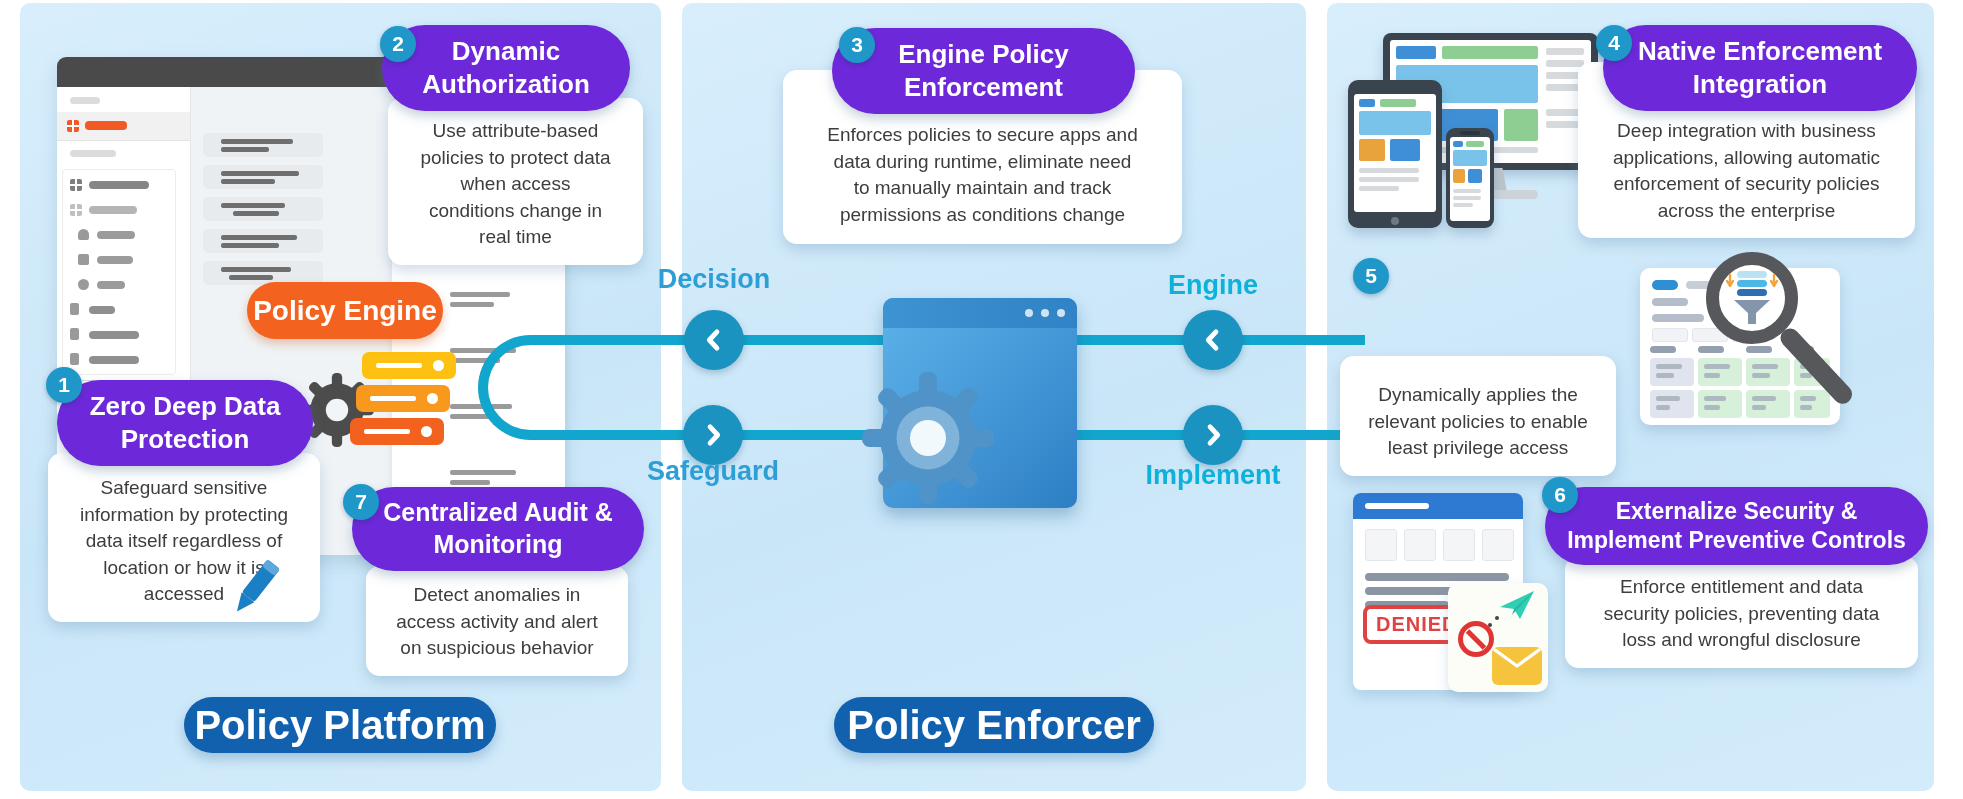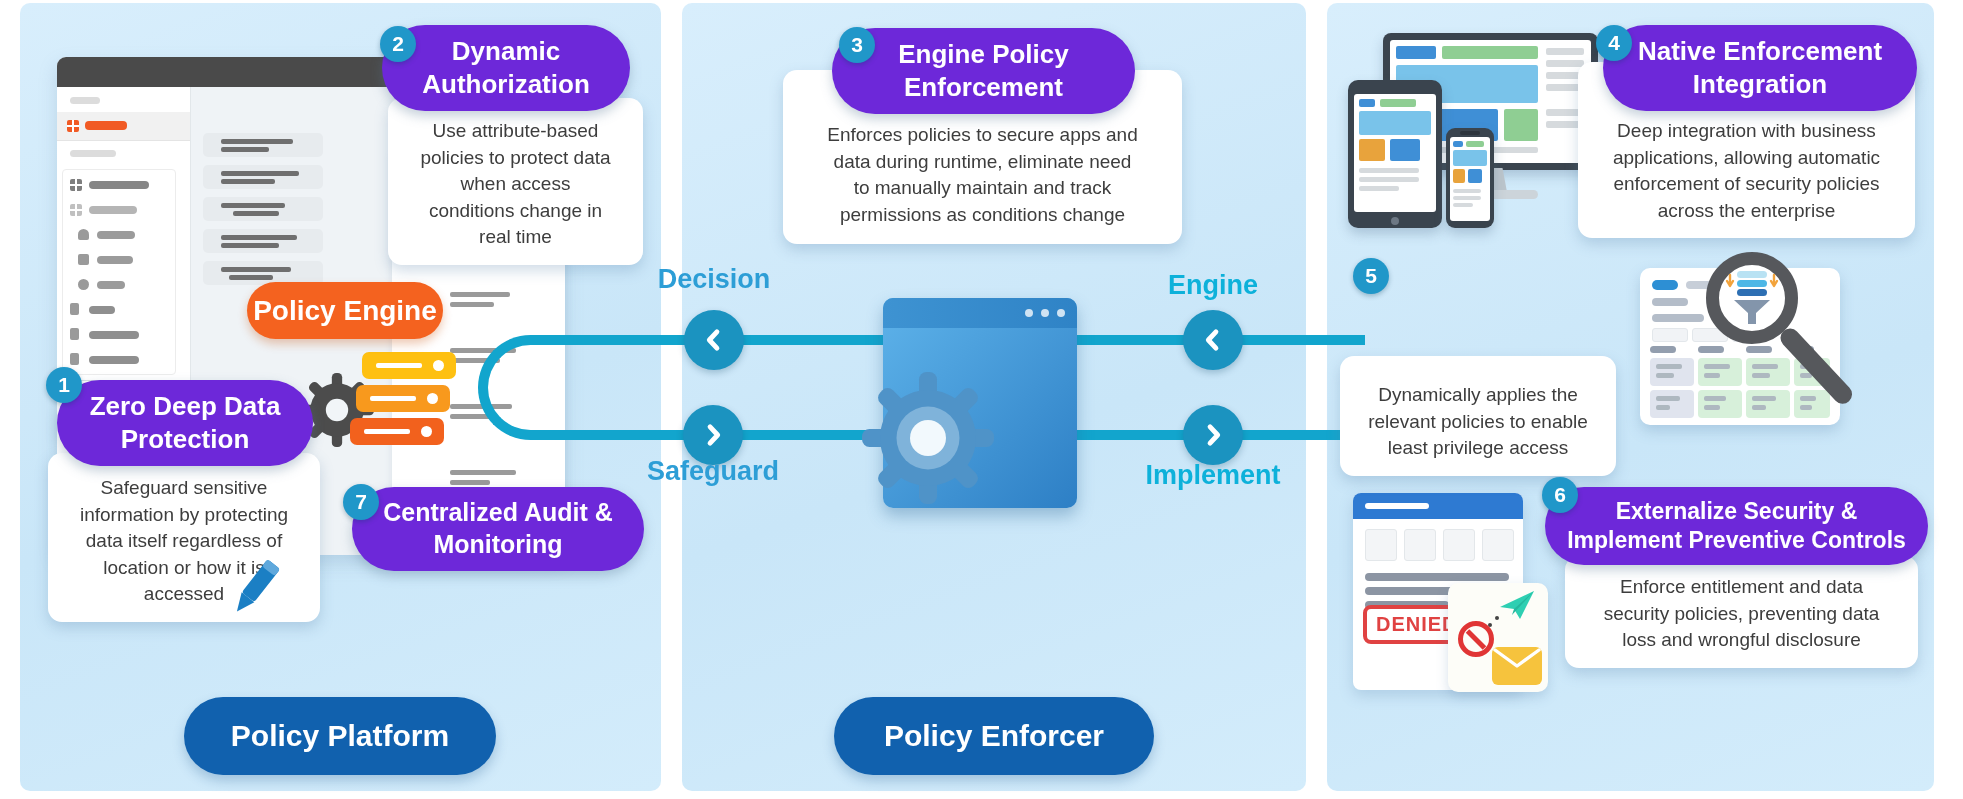--- a/index.html
+++ b/index.html
@@ -29,22 +29,22 @@
          box-sizing:border-box;border:10px solid #12a5cd;border-right:none;
          border-radius:57px 0 0 57px}
   .rline{position:absolute;z-index:30;height:10px;background:#12a5cd}
   .fcirc{position:absolute;z-index:45;width:60px;height:60px;border-radius:50%;
          background:#1b93c0;display:flex;align-items:center;justify-content:center;
          box-shadow:0 3px 7px rgba(0,60,90,.25)}
   .flabel{position:absolute;z-index:45;width:160px;text-align:center;
           font-weight:bold;font-size:27px}
   .fl-left{color:#2d9ed6}.fl-right{color:#0db1da}
   
-  .bpill{position:absolute;z-index:50;top:697px;height:78px;border-radius:40px;
-         background:#1161ae;color:#fff;font-weight:bold;font-size:30px;
+  .bpill{position:absolute;z-index:50;top:697px;height:56px;border-radius:40px;
+         background:#1161ae;color:#fff;font-weight:bold;font-size:40px;
          display:flex;align-items:center;justify-content:center;
          box-shadow:0 6px 12px rgba(20,80,140,.25)}
   
   #admin-window{left:57px;top:57px;width:508px;height:498px;z-index:10;
                 background:#fbfcfd;border-radius:9px;
                 box-shadow:0 8px 18px rgba(120,150,180,.28)}
   #admin-titlebar{left:0;top:0;width:508px;height:30px;background:#4a4a4a;
                   border-radius:9px 9px 0 0}
   #admin-sidebar{left:0;top:30px;width:133px;height:468px;background:#ffffff;
                  border-right:1px solid #e2e7ea;border-radius:0 0 0 9px}
@@ -432,20 +432,23 @@
 
   <div class="cbox" style="left:388px;top:98px;width:255px;padding:20px 12px 14px">Use attribute-based
 policies to protect data
 when access
 conditions change in
 real time</div>
   <div class="cpill" style="left:382px;top:25px;width:248px">Dynamic
 Authorization</div>
   <div class="numc" style="left:380px;top:26px">2</div>
 
+  <div class="cbox" style="left:366px;top:566px;width:262px;padding:16px 10px 14px">Detect anomalies in
+access activity and alert
+on suspicious behavior</div>
   <div class="cpill" style="left:352px;top:487px;width:292px;font-size:25px">Centralized Audit &amp;
 Monitoring</div>
   <div class="numc" style="left:343px;top:484px">7</div>
 
   <div class="cbox" style="left:783px;top:70px;width:399px;padding:52px 18px 16px">Enforces policies to secure apps and
 data during runtime, eliminate need
 to manually maintain and track
 permissions as conditions change</div>
   <div class="cpill" style="left:832px;top:28px;width:303px">Engine Policy
 Enforcement</div>

